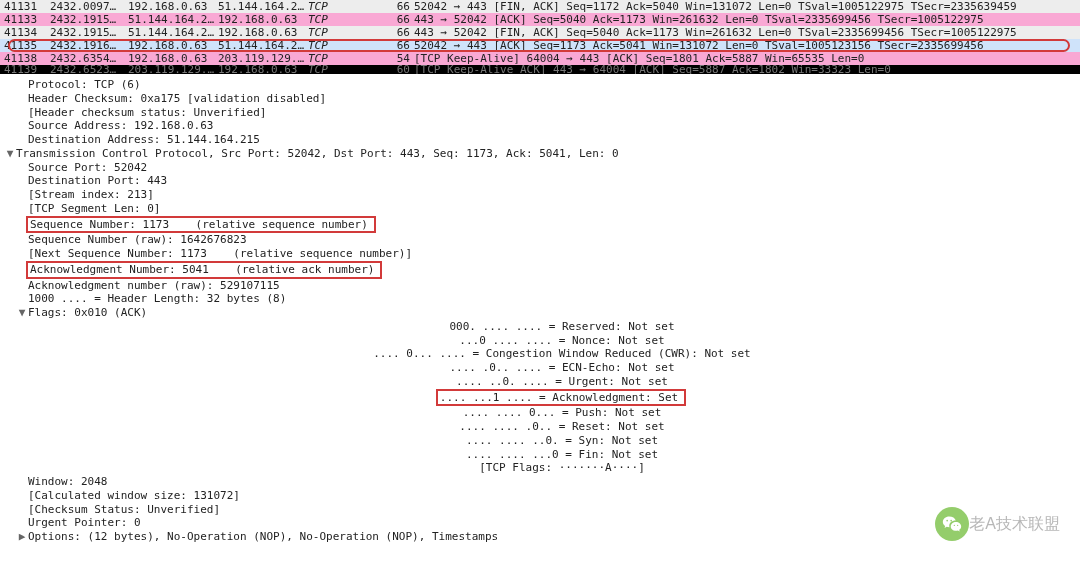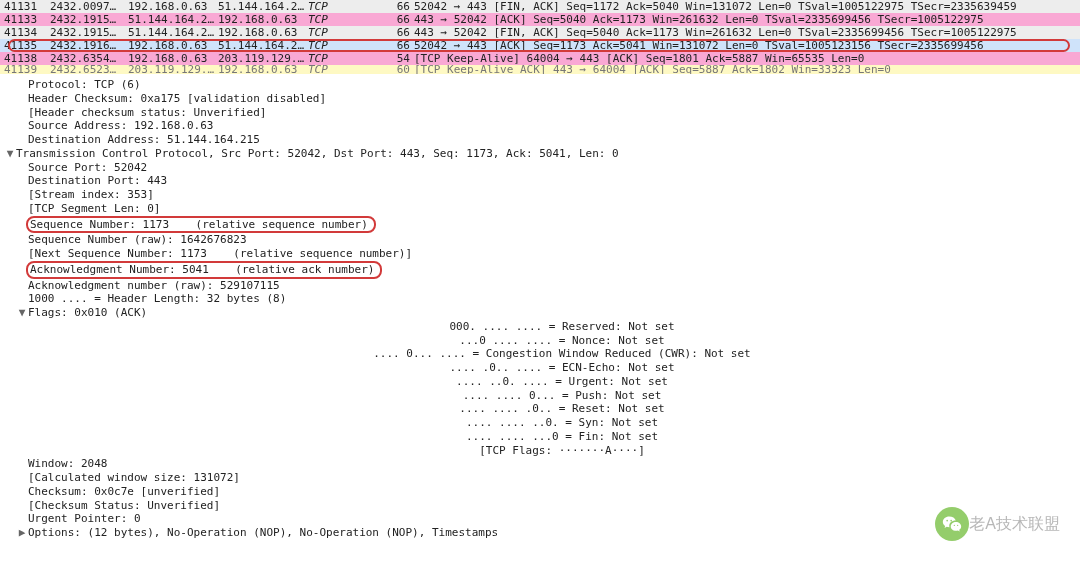--- a/index.html
+++ b/index.html
@@ -9,30 +9,30 @@
   .c-no{width:46px;}
   .c-time{width:78px;}
   .c-src{width:90px;}
   .c-dst{width:90px;}
   .c-proto{width:76px;font-style:italic;}
   .c-len{width:26px;text-align:right;}
   .c-info{padding-left:4px;}
   .r-norm{background:#ededed;}
   .r-sel{background:#cfe3fa;}
   .r-alt{background:#f9a8d4;}
-  .r-cut{background:#fef9c3;color:#777;}
+  .r-cut{background:#000000;color:#777;}
   .hl-red{border:2px solid #d23a3a;border-radius:7px;margin:0 2px;}
   .hl-row{position:relative;}
   .hl-row .hl-red{position:absolute;left:6px;right:8px;top:0;bottom:0;pointer-events:none;}
   .detail{margin-top:4px;padding-left:4px;}
   .detail div{white-space:pre;}
   .ind1{padding-left:24px;}
   .ind2{padding-left:40px;text-align:center;}
   .tree{display:inline-block;width:12px;text-align:center;color:#666;}
-  .hl-inline{display:inline-block;border:2px solid #d23a3a;border-radius:8px;padding:0 6px 0 2px;margin-left:-2px;}
+  .hl-inline{display:inline-block;border:2px solid #d23a3a;border-radius:0;padding:0 6px 0 2px;margin-left:-2px;}
   .watermark{position:fixed;right:20px;bottom:20px;display:flex;align-items:center;opacity:.82;}
   .wm-ico{width:34px;height:34px;border-radius:50%;background:#7dc24b;display:flex;align-items:center;justify-content:center;}
   .wm-ico svg{width:20px;height:20px;fill:#fff;}
   .wm-txt{font-family:"PingFang SC","Microsoft YaHei",sans-serif;font-size:16px;color:#a8a8a8;}
 </style>
 </head>
 <body>
 
 <div class="packet-list">
   <div class="row r-norm">
@@ -95,42 +95,42 @@
 <div class="detail">
   <div class="ind1">Protocol: TCP (6)</div>
   <div class="ind1">Header Checksum: 0xa175 [validation disabled]</div>
   <div class="ind1">[Header checksum status: Unverified]</div>
   <div class="ind1">Source Address: 192.168.0.63</div>
   <div class="ind1">Destination Address: 51.144.164.215</div>
 
   <div><span class="tree">▼</span><span>Transmission Control Protocol, Src Port: 52042, Dst Port: 443, Seq: 1173, Ack: 5041, Len: 0</span></div>
   <div class="ind1">Source Port: 52042</div>
   <div class="ind1">Destination Port: 443</div>
-  <div class="ind1">[Stream index: 353]</div>
+  <div class="ind1">[Stream index: 213]</div>
   <div class="ind1">[TCP Segment Len: 0]</div>
   <div class="ind1"><span class="hl-inline"><span>Sequence Number: 1173    (relative sequence number)</span></span></div>
   <div class="ind1">Sequence Number (raw): 1642676823</div>
   <div class="ind1">[Next Sequence Number: 1173    (relative sequence number)]</div>
   <div class="ind1"><span class="hl-inline"><span>Acknowledgment Number: 5041    (relative ack number)</span></span></div>
   <div class="ind1">Acknowledgment number (raw): 529107115</div>
   <div class="ind1">1000 .... = Header Length: 32 bytes (8)</div>
   <div style="padding-left:12px;"><span class="tree">▼</span><span>Flags: 0x010 (ACK)</span></div>
   <div class="ind2">000. .... .... = Reserved: Not set</div>
   <div class="ind2">...0 .... .... = Nonce: Not set</div>
   <div class="ind2">.... 0... .... = Congestion Window Reduced (CWR): Not set</div>
   <div class="ind2">.... .0.. .... = ECN-Echo: Not set</div>
   <div class="ind2">.... ..0. .... = Urgent: Not set</div>
+  <div class="ind2"><span class="hl-inline"><span>.... ...1 .... = Acknowledgment: Set</span></span></div>
   <div class="ind2">.... .... 0... = Push: Not set</div>
   <div class="ind2">.... .... .0.. = Reset: Not set</div>
   <div class="ind2">.... .... ..0. = Syn: Not set</div>
   <div class="ind2">.... .... ...0 = Fin: Not set</div>
   <div class="ind2">[TCP Flags: ·······A····]</div>
   <div class="ind1">Window: 2048</div>
   <div class="ind1">[Calculated window size: 131072]</div>
-  <div class="ind1">Checksum: 0x0c7e [unverified]</div>
   <div class="ind1">[Checksum Status: Unverified]</div>
   <div class="ind1">Urgent Pointer: 0</div>
   <div style="padding-left:12px;"><span class="tree">▶</span><span>Options: (12 bytes), No-Operation (NOP), No-Operation (NOP), Timestamps</span></div>
 
 </div>
 
 <div class="watermark">
   <span class="wm-ico">
     <svg viewBox="0 0 24 24">
         <path d="M8.6 3C4.4 3 1 5.9 1 9.5c0 2 1.1 3.8 2.8 5l-.7 2.2 2.5-1.3c.9.3 1.9.4 3 .4h.4c-.2-.6-.3-1.2-.3-1.8 0-3.4 3.3-6.2 7.4-6.2h.4C15.8 5 12.5 3 8.6 3zm-2.4 4c.6 0 1 .4 1 1s-.4 1-1 1-1-.4-1-1 .4-1 1-1zm4.8 0c.6 0 1 .4 1 1s-.4 1-1 1-1-.4-1-1 .4-1 1-1zM16.8 9.6c-3.5 0-6.3 2.4-6.3 5.3s2.8 5.3 6.3 5.3c.8 0 1.6-.1 2.3-.4l2.1 1.1-.6-1.9c1.5-1 2.4-2.5 2.4-4.1 0-2.9-2.8-5.3-6.2-5.3zm-2 3.2c.5 0 .8.4.8.8s-.3.8-.8.8-.8-.4-.8-.8.3-.8.8-.8zm4 0c.5 0 .8.4.8.8s-.3.8-.8.8-.8-.4-.8-.8.3-.8.8-.8z"></path>

